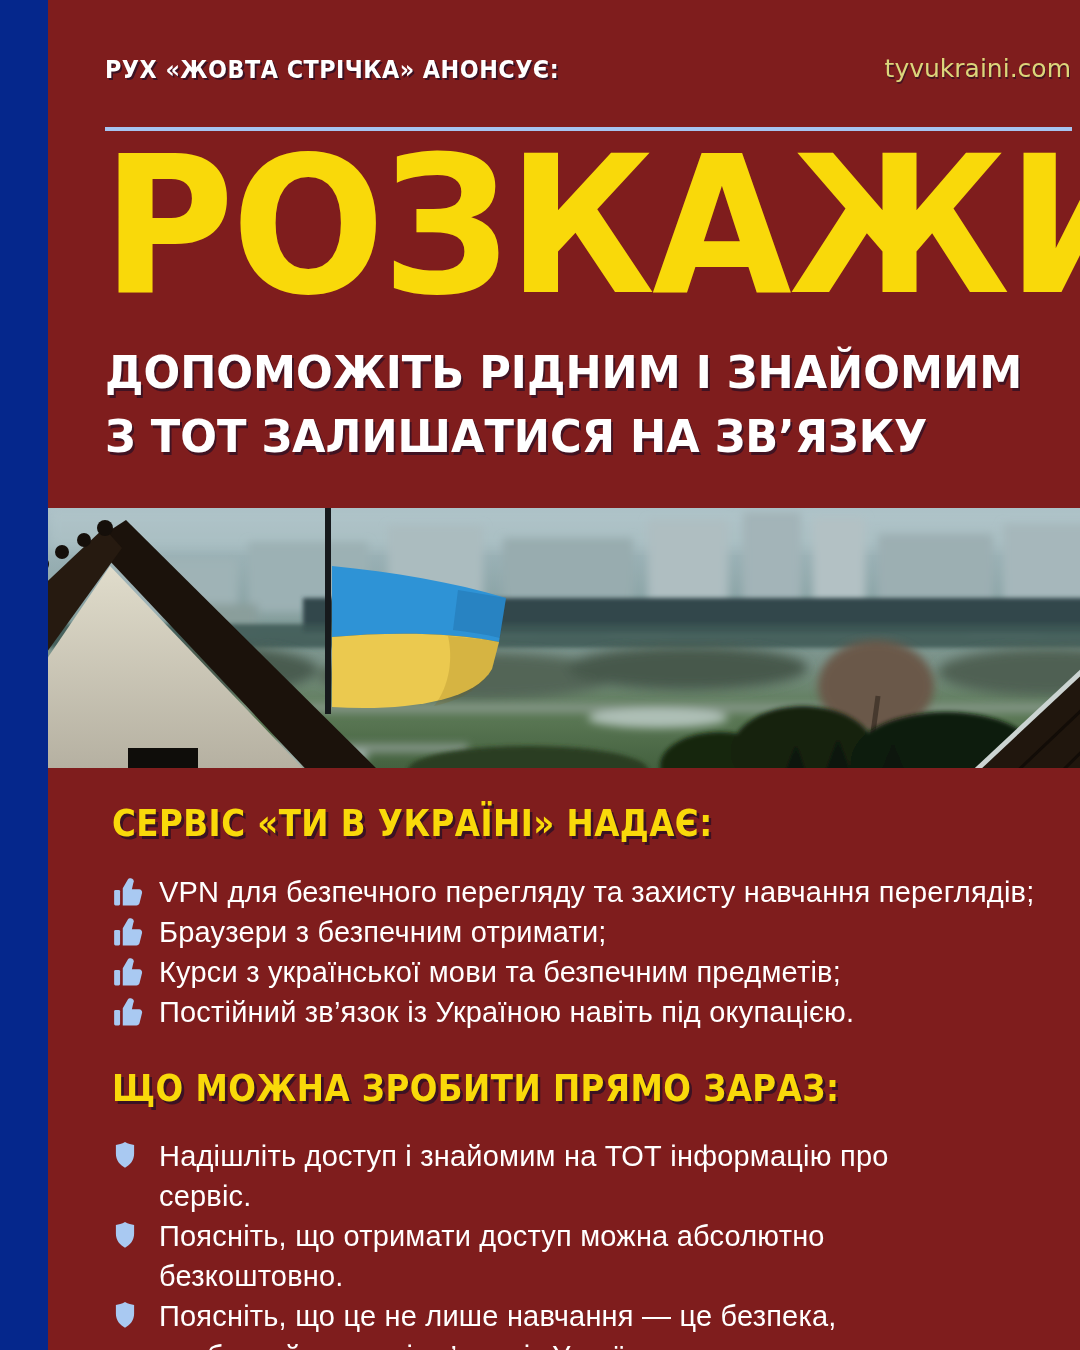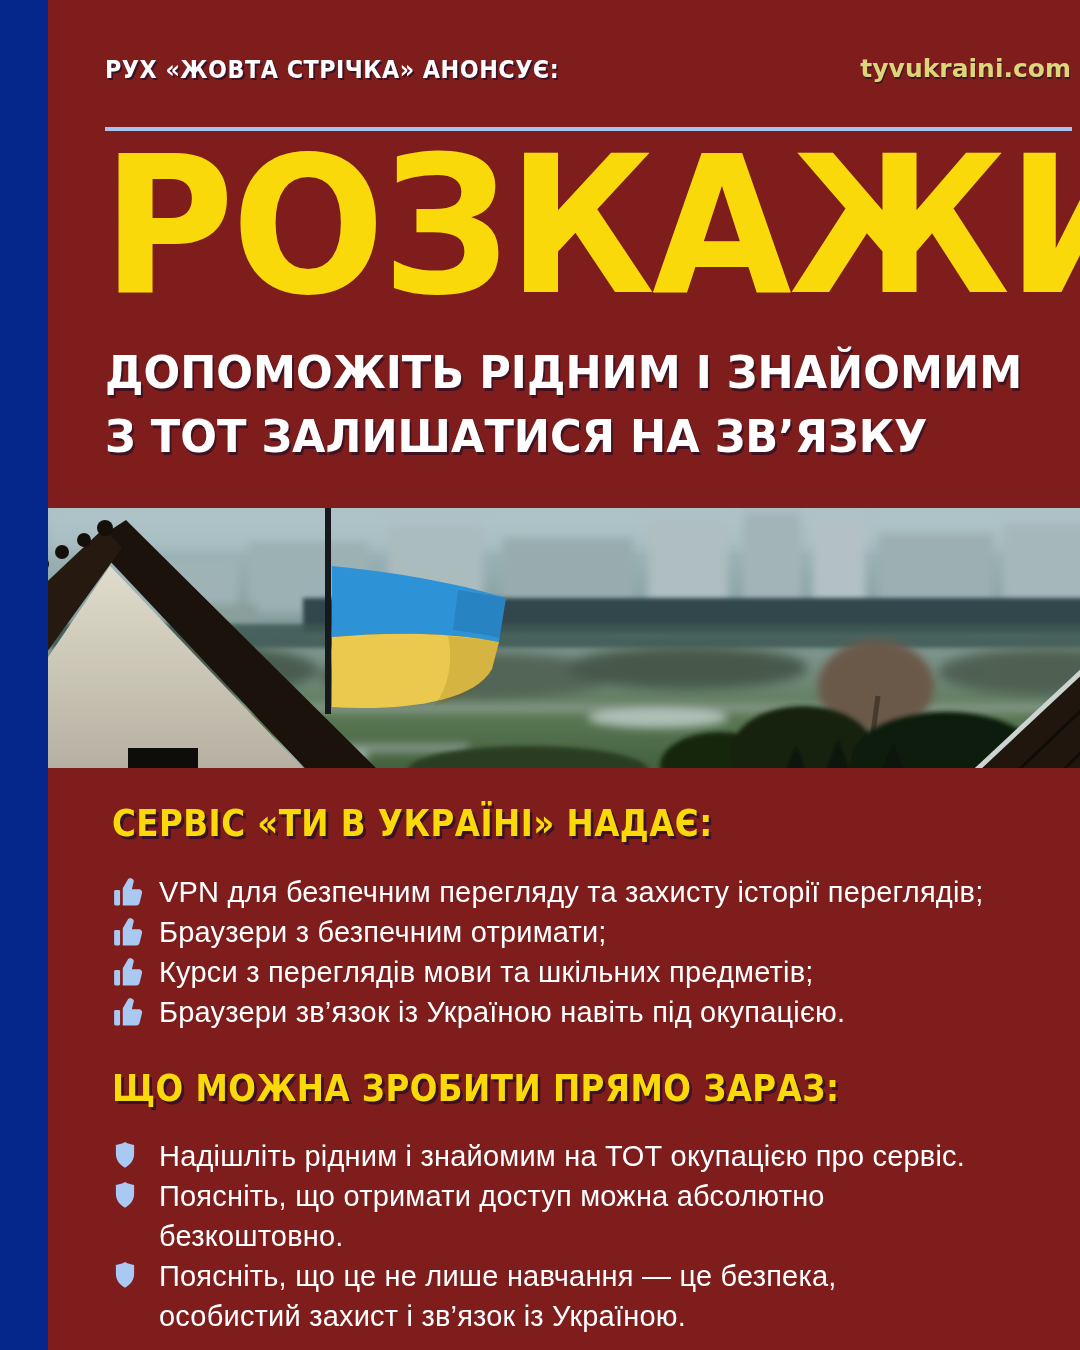--- a/index.html
+++ b/index.html
@@ -9,21 +9,21 @@
   }
   .announcement{
     position:absolute;left:57px;top:56px;
     font-family:"DejaVu Sans",sans-serif;font-weight:700;font-size:24px;
     color:#ffffff;letter-spacing:.5px;white-space:nowrap;
     transform:scaleX(.93);transform-origin:left top;
     text-shadow:2px 2px 0 rgba(4,10,40,.55);
   }
   .website{
     position:absolute;right:57px;top:54px;
-    font-family:"DejaVu Sans",sans-serif;font-weight:700;font-size:25px;
+    font-family:"DejaVu Sans",sans-serif;font-weight:400;font-size:25px;
     color:#dcd67b;text-shadow:1px 2px 0 rgba(4,10,40,.45);
   }
   .divider{
     position:absolute;left:57px;top:127px;width:967px;height:4px;background:#a6c4f0;
   }
   .title{
     position:absolute;left:54px;top:132px;margin:0;
     font-family:"DejaVu Sans",sans-serif;font-weight:800;
     font-size:190px;line-height:190px;letter-spacing:-3px;
     color:#f9d90a;white-space:nowrap;
@@ -191,65 +191,65 @@
 
   <ul class="bullet-list" id="services-list">
 
       <li>
         <span class="icon-cell">
           <svg class="thumb-icon" viewBox="0 0 24 24">
             <rect x="1.5" y="10.5" width="4.2" height="11" rx="1"></rect>
             <path d="M7.6 21.5h9.6c1.1 0 2-.75 2.25-1.8l1.75-7a2.1 2.1 0 0 0-2.05-2.6h-5.1l1-4.4A2.2 2.2 0 0 0 13 2.3a1.4 1.4 0 0 0-1.6.55L7.6 9.4Z"></path>
           </svg>
         </span>
-        <span class="item-text">VPN для безпечним перегляду та захисту історії переглядів;</span>
+        <span class="item-text">VPN для безпечного перегляду та захисту навчання переглядів;</span>
       </li>
 
       <li>
         <span class="icon-cell">
           <svg class="thumb-icon" viewBox="0 0 24 24">
             <rect x="1.5" y="10.5" width="4.2" height="11" rx="1"></rect>
             <path d="M7.6 21.5h9.6c1.1 0 2-.75 2.25-1.8l1.75-7a2.1 2.1 0 0 0-2.05-2.6h-5.1l1-4.4A2.2 2.2 0 0 0 13 2.3a1.4 1.4 0 0 0-1.6.55L7.6 9.4Z"></path>
           </svg>
         </span>
         <span class="item-text">Браузери з безпечним отримати;</span>
       </li>
 
       <li>
         <span class="icon-cell">
           <svg class="thumb-icon" viewBox="0 0 24 24">
             <rect x="1.5" y="10.5" width="4.2" height="11" rx="1"></rect>
             <path d="M7.6 21.5h9.6c1.1 0 2-.75 2.25-1.8l1.75-7a2.1 2.1 0 0 0-2.05-2.6h-5.1l1-4.4A2.2 2.2 0 0 0 13 2.3a1.4 1.4 0 0 0-1.6.55L7.6 9.4Z"></path>
           </svg>
         </span>
-        <span class="item-text">Курси з переглядів мови та шкільних предметів;</span>
-      </li>
-
-      <li>
-        <span class="icon-cell">
-          <svg class="thumb-icon" viewBox="0 0 24 24">
-            <rect x="1.5" y="10.5" width="4.2" height="11" rx="1"></rect>
-            <path d="M7.6 21.5h9.6c1.1 0 2-.75 2.25-1.8l1.75-7a2.1 2.1 0 0 0-2.05-2.6h-5.1l1-4.4A2.2 2.2 0 0 0 13 2.3a1.4 1.4 0 0 0-1.6.55L7.6 9.4Z"></path>
-          </svg>
-        </span>
-        <span class="item-text">Браузери зв’язок із Україною навіть під окупацією.</span>
+        <span class="item-text">Курси з української мови та безпечним предметів;</span>
+      </li>
+
+      <li>
+        <span class="icon-cell">
+          <svg class="thumb-icon" viewBox="0 0 24 24">
+            <rect x="1.5" y="10.5" width="4.2" height="11" rx="1"></rect>
+            <path d="M7.6 21.5h9.6c1.1 0 2-.75 2.25-1.8l1.75-7a2.1 2.1 0 0 0-2.05-2.6h-5.1l1-4.4A2.2 2.2 0 0 0 13 2.3a1.4 1.4 0 0 0-1.6.55L7.6 9.4Z"></path>
+          </svg>
+        </span>
+        <span class="item-text">Постійний зв’язок із Україною навіть під окупацією.</span>
       </li>
     </ul>
 
   <h2 class="section-heading" id="actions-heading">ЩО МОЖНА ЗРОБИТИ ПРЯМО ЗАРАЗ:</h2>
 
   <ul class="bullet-list" id="actions-list">
 
       <li>
         <span class="icon-cell">
           <svg class="shield-icon" viewBox="0 0 24 28">
             <path d="M12 1 C15 2.6 18 3.4 20.5 3.7 V12 C20.5 18 16.8 22.6 12 25 C7.2 22.6 3.5 18 3.5 12 V3.7 C6 3.4 9 2.6 12 1 Z"></path>
           </svg>
         </span>
-        <span class="item-text">Надішліть рідним і знайомим на ТОТ окупацією про сервіс.</span>
+        <span class="item-text">Надішліть доступ і знайомим на ТОТ інформацію про сервіс.</span>
       </li>
 
       <li>
         <span class="icon-cell">
           <svg class="shield-icon" viewBox="0 0 24 28">
             <path d="M12 1 C15 2.6 18 3.4 20.5 3.7 V12 C20.5 18 16.8 22.6 12 25 C7.2 22.6 3.5 18 3.5 12 V3.7 C6 3.4 9 2.6 12 1 Z"></path>
           </svg>
         </span>
         <span class="item-text">Поясніть, що отримати доступ можна абсолютно безкоштовно.</span>
       </li>

